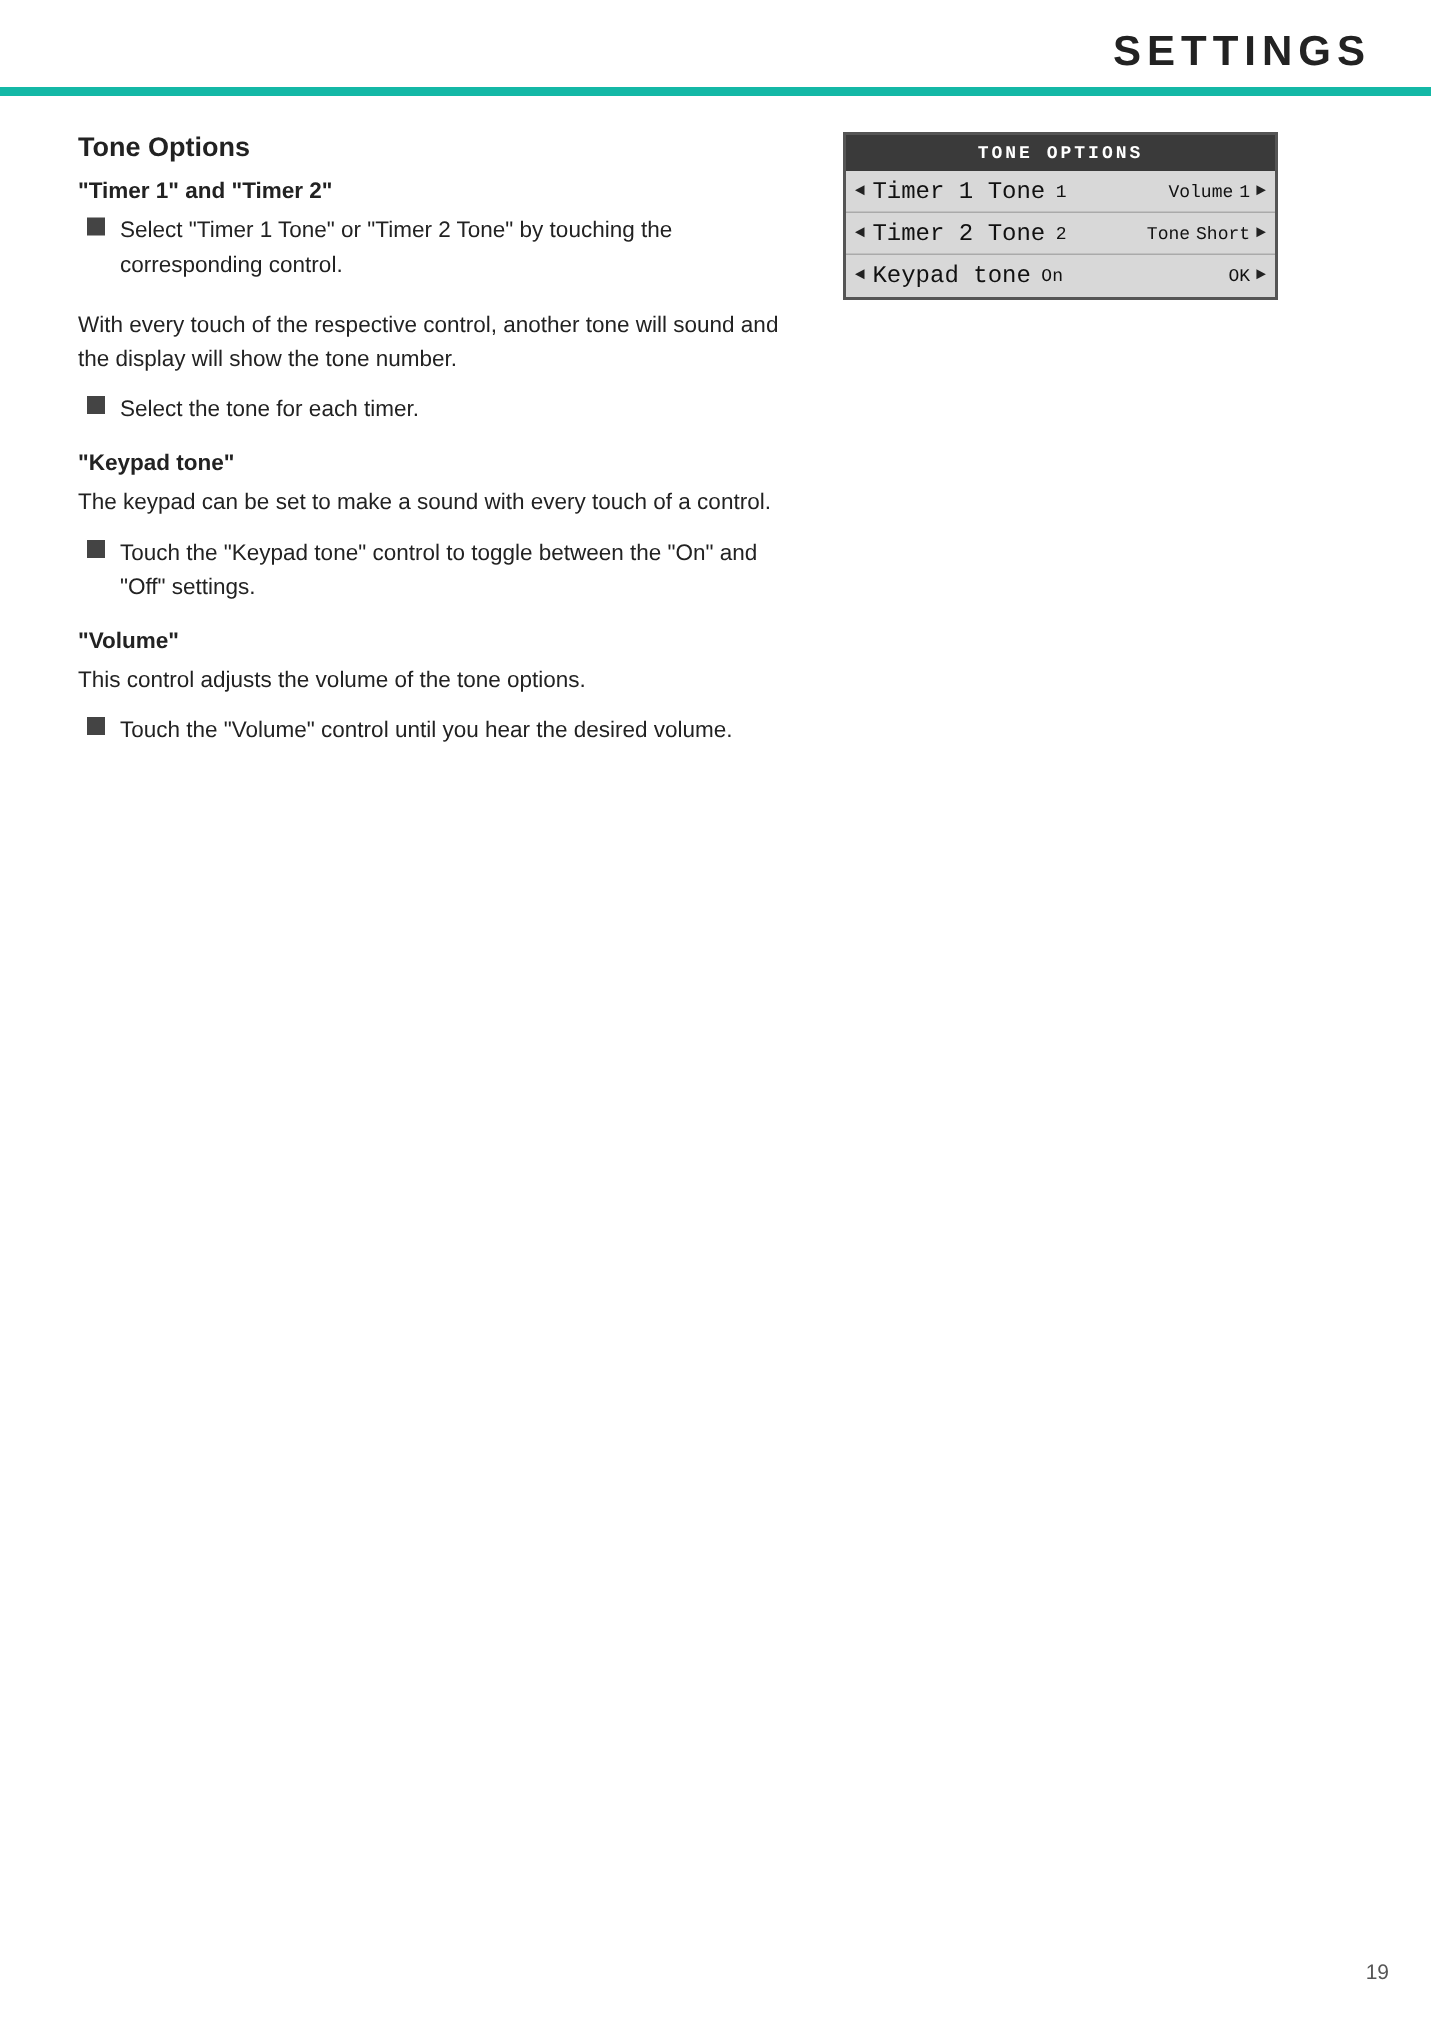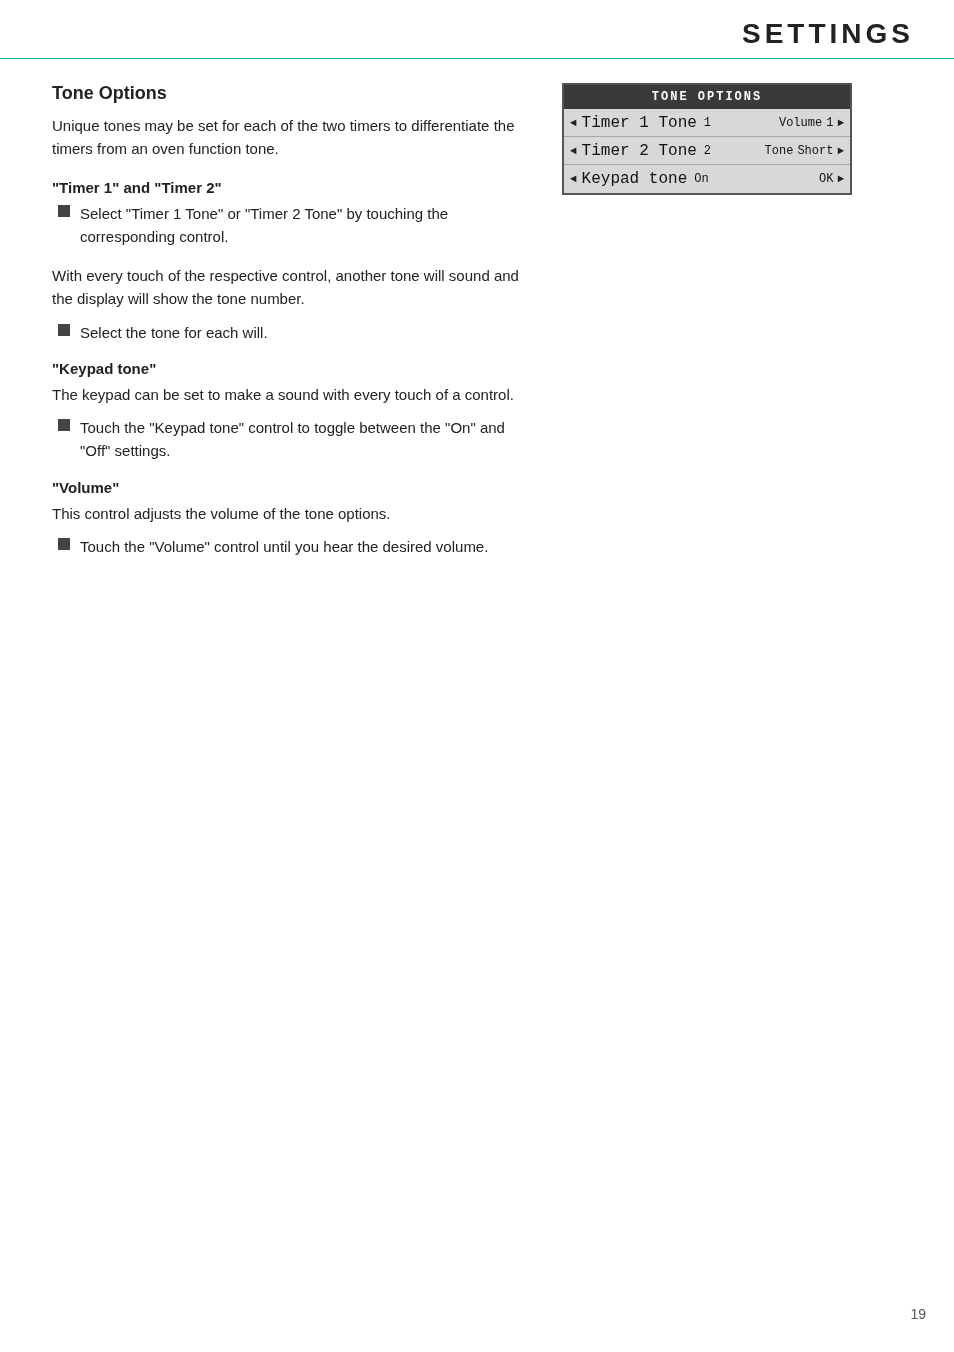--- a/index.html
+++ b/index.html
@@ -24,21 +24,21 @@
       padding: 0;
       position: relative;
     }
 
     
     .header {
       display: flex;
       justify-content: flex-end;
       align-items: flex-end;
       padding: 18px 40px 8px 40px;
-      border-bottom: 1px solid #14b8a6;
+      border-bottom: 6px solid #14b8a6;
       margin-bottom: 24px;
     }
 
     .page-title {
       font-size: 28px;
       font-weight: bold;
       letter-spacing: 4px;
       color: #222;
       text-transform: uppercase;
     }
@@ -210,32 +210,31 @@
   <div class="header">
     <span class="page-title">SETTINGS</span>
   </div>
 
   <div class="content-area">
 
     <div class="left-column">
 
       <div class="section-title">Tone Options</div>
 
-      <div class="section-intro">Unique tones may be set for each of the two timers to differentiate the timers from an oven function tone.</div>
 
       <div class="subsection-heading">"Timer 1" and "Timer 2"</div>
       <div class="bullet-item">
         <div class="bullet-icon"></div>
         <span class="bullet-text">Select "Timer 1 Tone" or "Timer 2 Tone" by touching the corresponding control.</span>
       </div>
 
       <div class="subsection-text section-gap">With every touch of the respective control, another tone will sound and the display will show the tone number.</div>
       <div class="bullet-item">
         <div class="bullet-icon"></div>
-        <span class="bullet-text">Select the tone for each will.</span>
+        <span class="bullet-text">Select the tone for each timer.</span>
       </div>
 
       <div class="subsection-heading section-gap">"Keypad tone"</div>
       <div class="subsection-text">The keypad can be set to make a sound with every touch of a control.</div>
       <div class="bullet-item">
         <div class="bullet-icon"></div>
         <span class="bullet-text">Touch the "Keypad tone" control to toggle between the "On" and "Off" settings.</span>
       </div>
 
       <div class="subsection-heading section-gap">"Volume"</div>

